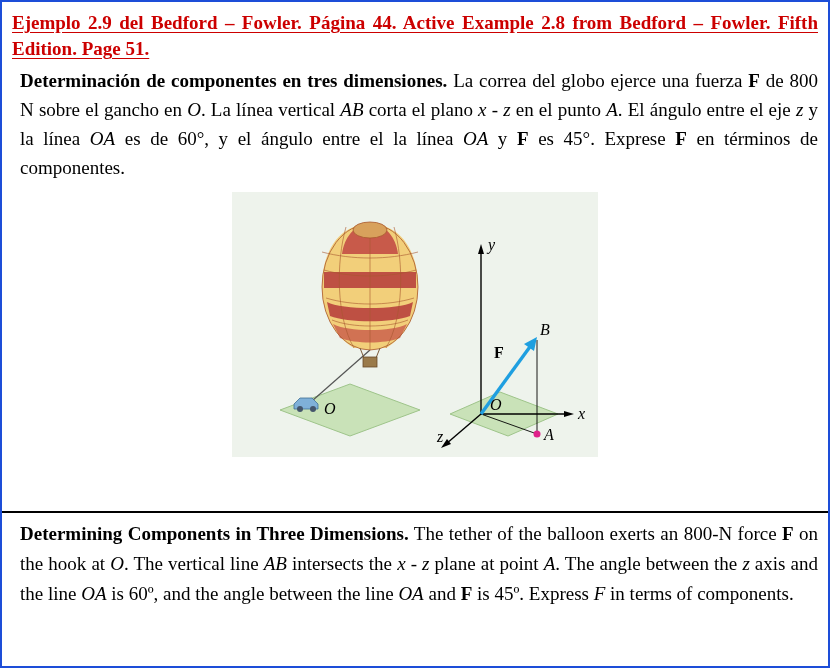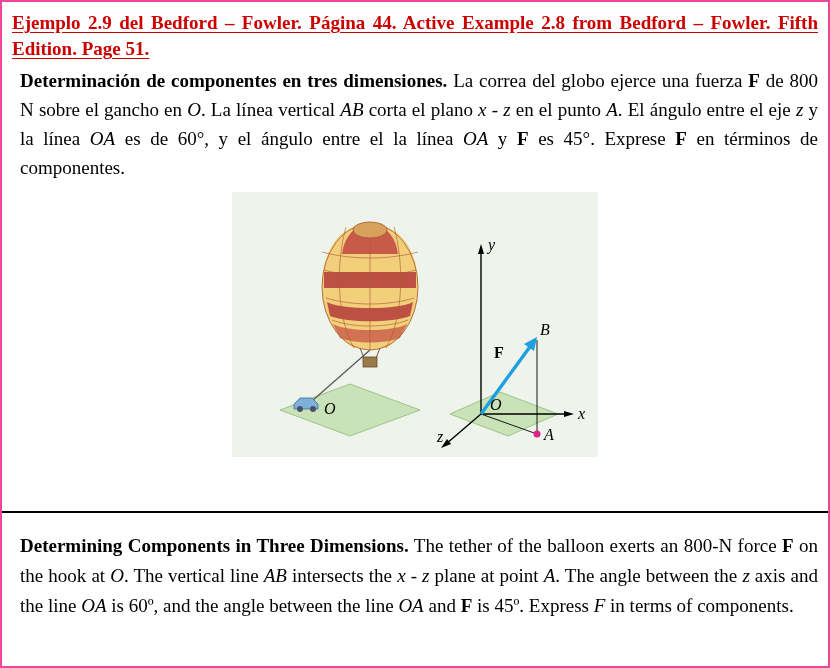--- a/index.html
+++ b/index.html
@@ -12,21 +12,21 @@
     height: 668px;
     font-family: "Liberation Serif", serif;
     color: #000000;
     overflow: hidden;
   }
   .page {
     position: relative;
     width: 830px;
     height: 668px;
     box-sizing: border-box;
-    border: 2px solid #ec4899;
+    border: 2px solid #1d4ed8;
     background: #ffffff;
     overflow: hidden;
   }
   .content {
     padding: 6px 10px 0 10px;
   }
   .title {
     color: #cc0000;
     font-weight: bold;
     font-size: 19px;
@@ -59,21 +59,21 @@
     background: #eef3ec;
     position: relative;
   }
   .bottom-block {
     position: absolute;
     left: 0;
     right: 0;
     bottom: 0;
     top: 509px;
     border-top: 2px solid #000000;
-    padding: 16px 10px 0 10px;
+    padding: 4px 10px 0 10px;
     box-sizing: border-box;
   }
   .bottom-block .para {
     font-size: 19px;
     line-height: 30px;
   }
   svg { display: block; }
 </style>
 </head>
 <body>

